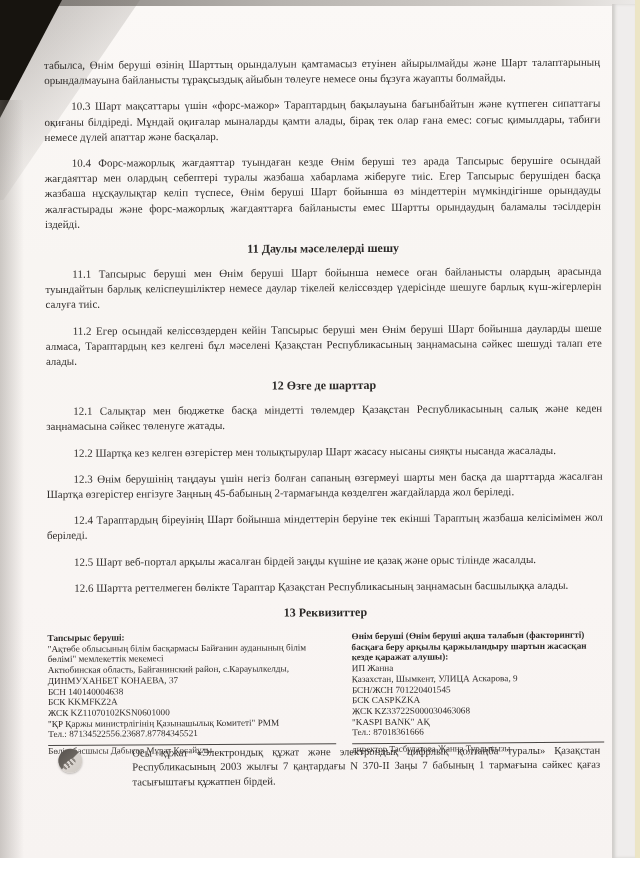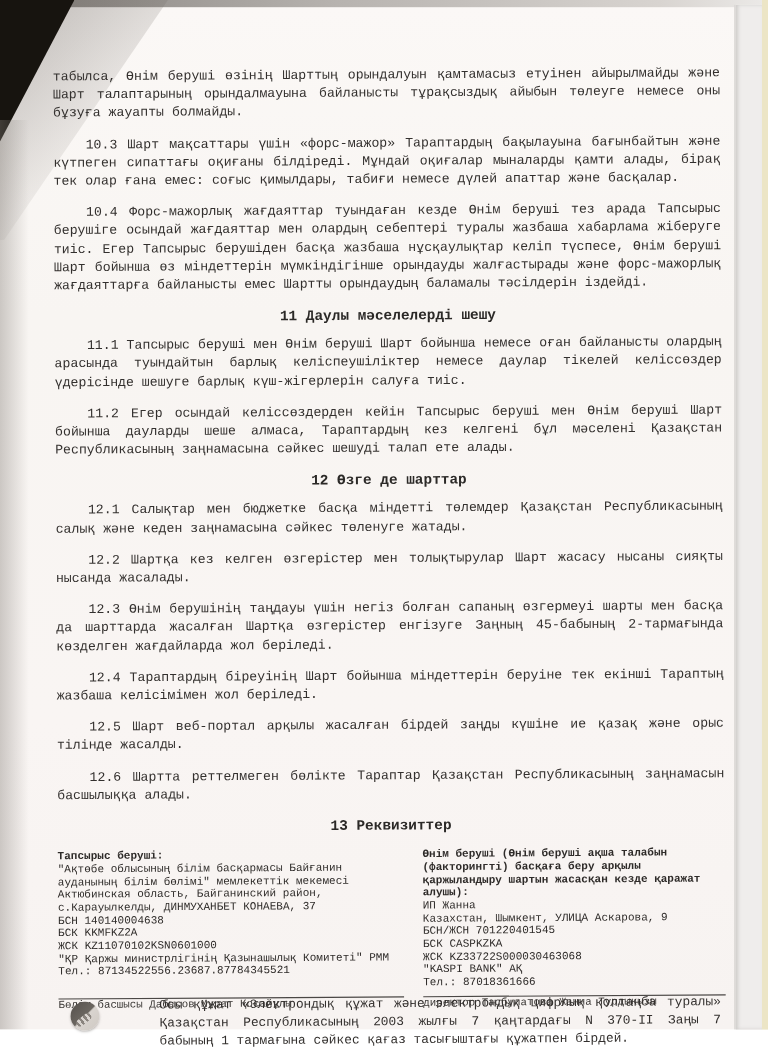--- a/index.html
+++ b/index.html
@@ -1,19 +1,19 @@
 <!DOCTYPE html>
 <html lang="kk"><head>
 <meta charset="utf-8">
 <style>
   html,body{margin:0;padding:0;background:#ffffff;}
   .scan{
     position:relative;width:640px;height:876px;overflow:hidden;
     background:#ffffff;
-    font-family:Liberation Mono, monospace;
+    font-family:Liberation Serif, serif;
   }
   
   .paper{
     position:absolute;left:0;top:5px;width:636px;height:853px;
     background:linear-gradient(180deg,#fbf8f6 0%,#f8f5f2 30%,#f9f5f3 70%,#f7f3f1 100%);
   }
   
   .top-strip{position:absolute;left:40px;top:0;width:600px;height:6px;
     background:linear-gradient(90deg,#8a8682,#b7b3af 40%,#d8d4d0 85%,#eceae8);}
   .fold-shadow{position:absolute;left:0;top:0;width:150px;height:200px;

